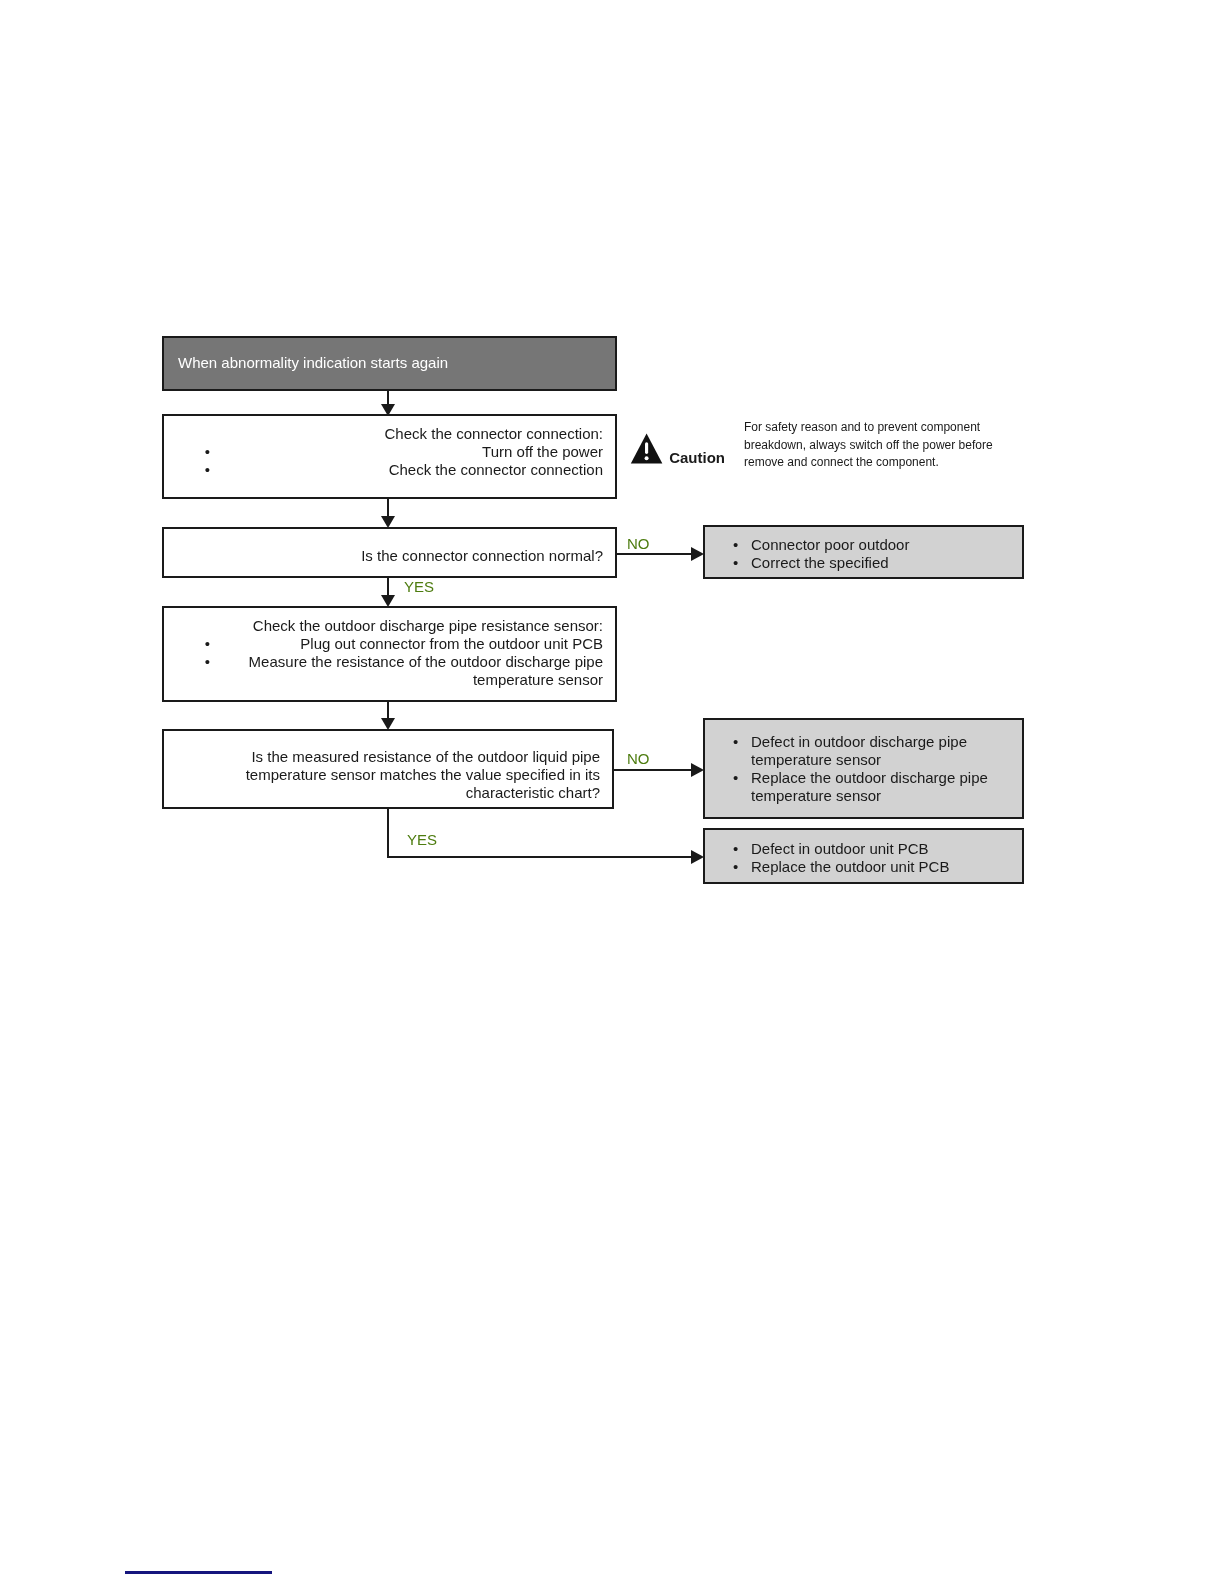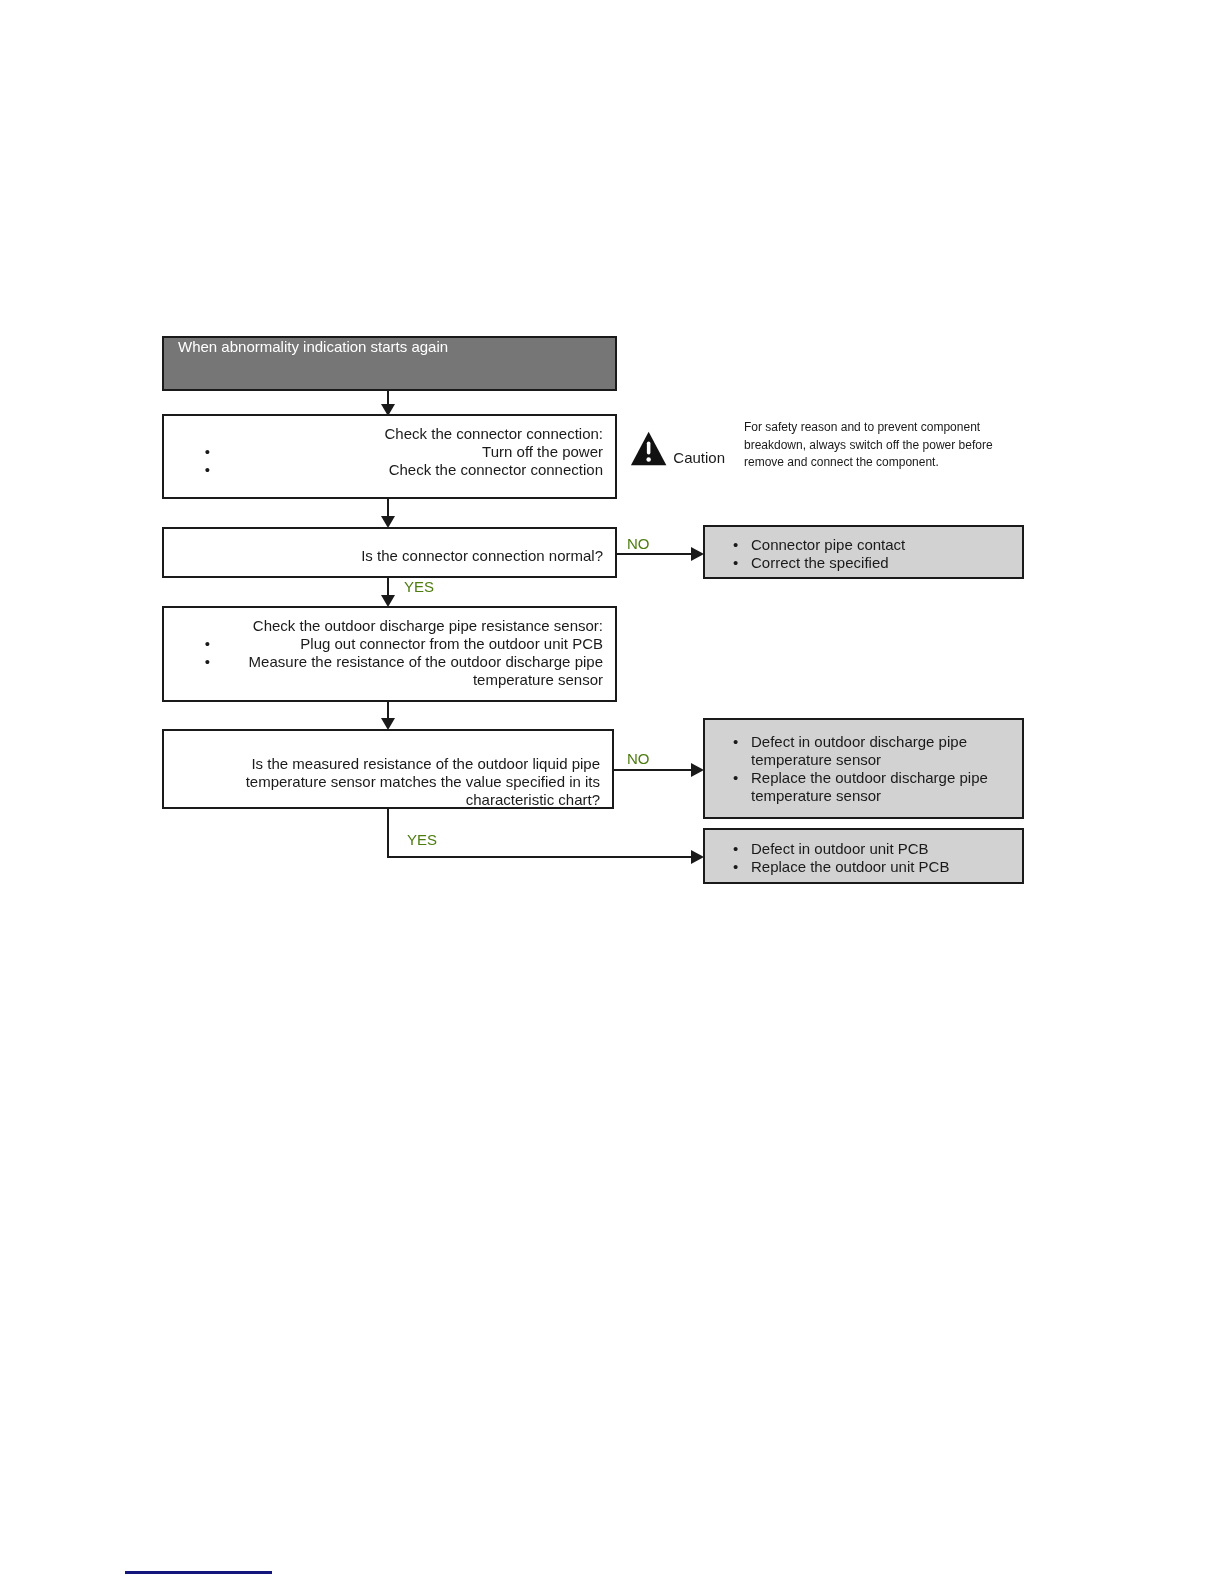--- a/index.html
+++ b/index.html
@@ -26,21 +26,21 @@
     position: absolute;
     box-sizing: border-box;
     border: 2px solid #1a1a1a;
     background: #ffffff;
     font-size: 15px;
     line-height: 18px;
   }
   .node.start {
     background: #767676;
     color: #ffffff;
-    padding: 0 14px;
+    padding: 16px 14px;
   }
   .node.process, .node.decision {
     padding: 9px 12px 9px 14px;
     text-align: right;
   }
   .node.result {
     background: #d2d2d2;
     padding: 9px 8px 9px 14px;
   }
   .bullet-row {
@@ -70,21 +70,21 @@
   .caution-sign {
     position: absolute;
     left: 630px;
     top: 430px;
     width: 95px;
     display: flex;
     align-items: flex-end;
   }
   .caution-label {
     font-size: 15px;
-    font-weight: normal;
+    font-weight: bold;
     margin-left: 6px;
     margin-bottom: 1px;
   }
   .caution-text {
     position: absolute;
     left: 744px;
     top: 419px;
     width: 278px;
     font-size: 12px;
     line-height: 17.5px;
@@ -150,41 +150,41 @@
   </div>
   <div class="caution-text">For safety reason and to prevent component breakdown, always switch off the power before remove and connect the component.</div>
 
   <div class="node decision" style="left:162px; top:527px; width:455px; height:51px; padding-top:18px;">
     <span>Is the connector connection normal?</span>
   </div>
 
   <div class="node result" style="left:703px; top:525px; width:321px; height:54px;">
     <div class="bullet-row">
       <span class="bullet-dot">•</span>
-      <span class="bullet-text">Connector pipe contact</span>
+      <span class="bullet-text">Connector poor outdoor</span>
     </div>
     <div class="bullet-row">
       <span class="bullet-dot">•</span>
       <span class="bullet-text">Correct the specified</span>
     </div>
   </div>
 
   <div class="node process" style="left:162px; top:606px; width:455px; height:96px;">
     <div>Check the outdoor discharge pipe resistance sensor:</div>
     <div class="bullet-row">
       <span class="bullet-dot">•</span>
       <span class="bullet-text">Plug out connector from the outdoor unit PCB</span>
     </div>
     <div class="bullet-row">
       <span class="bullet-dot">•</span>
       <span class="bullet-text">Measure the resistance of the outdoor discharge pipe temperature sensor</span>
     </div>
   </div>
 
-  <div class="node decision" style="left:162px; top:729px; width:452px; height:80px; padding-top:24px;">
+  <div class="node decision" style="left:162px; top:729px; width:452px; height:80px; padding-top:17px;">
     <span>Is the measured resistance of the outdoor liquid pipe temperature sensor matches the value specified in its characteristic chart?</span>
   </div>
 
   <div class="node result" style="left:703px; top:718px; width:321px; height:101px; padding-top:13px;">
     <div class="bullet-row">
       <span class="bullet-dot">•</span>
       <span class="bullet-text">Defect in outdoor discharge pipe temperature sensor</span>
     </div>
     <div class="bullet-row">
       <span class="bullet-dot">•</span>

